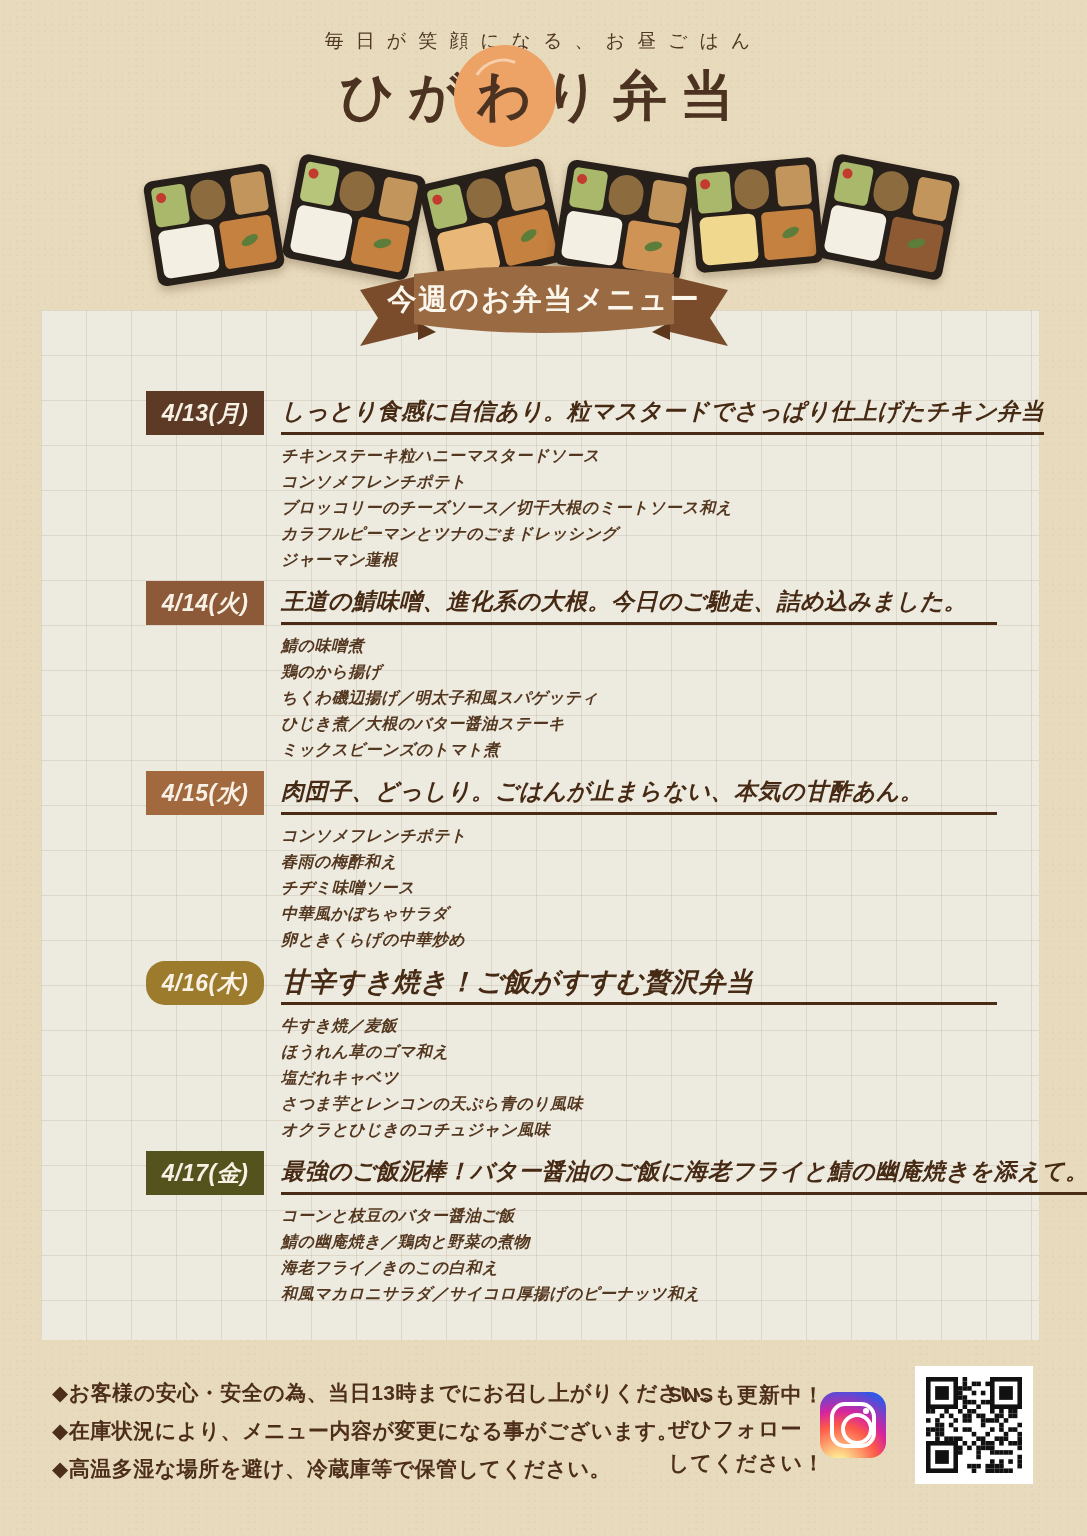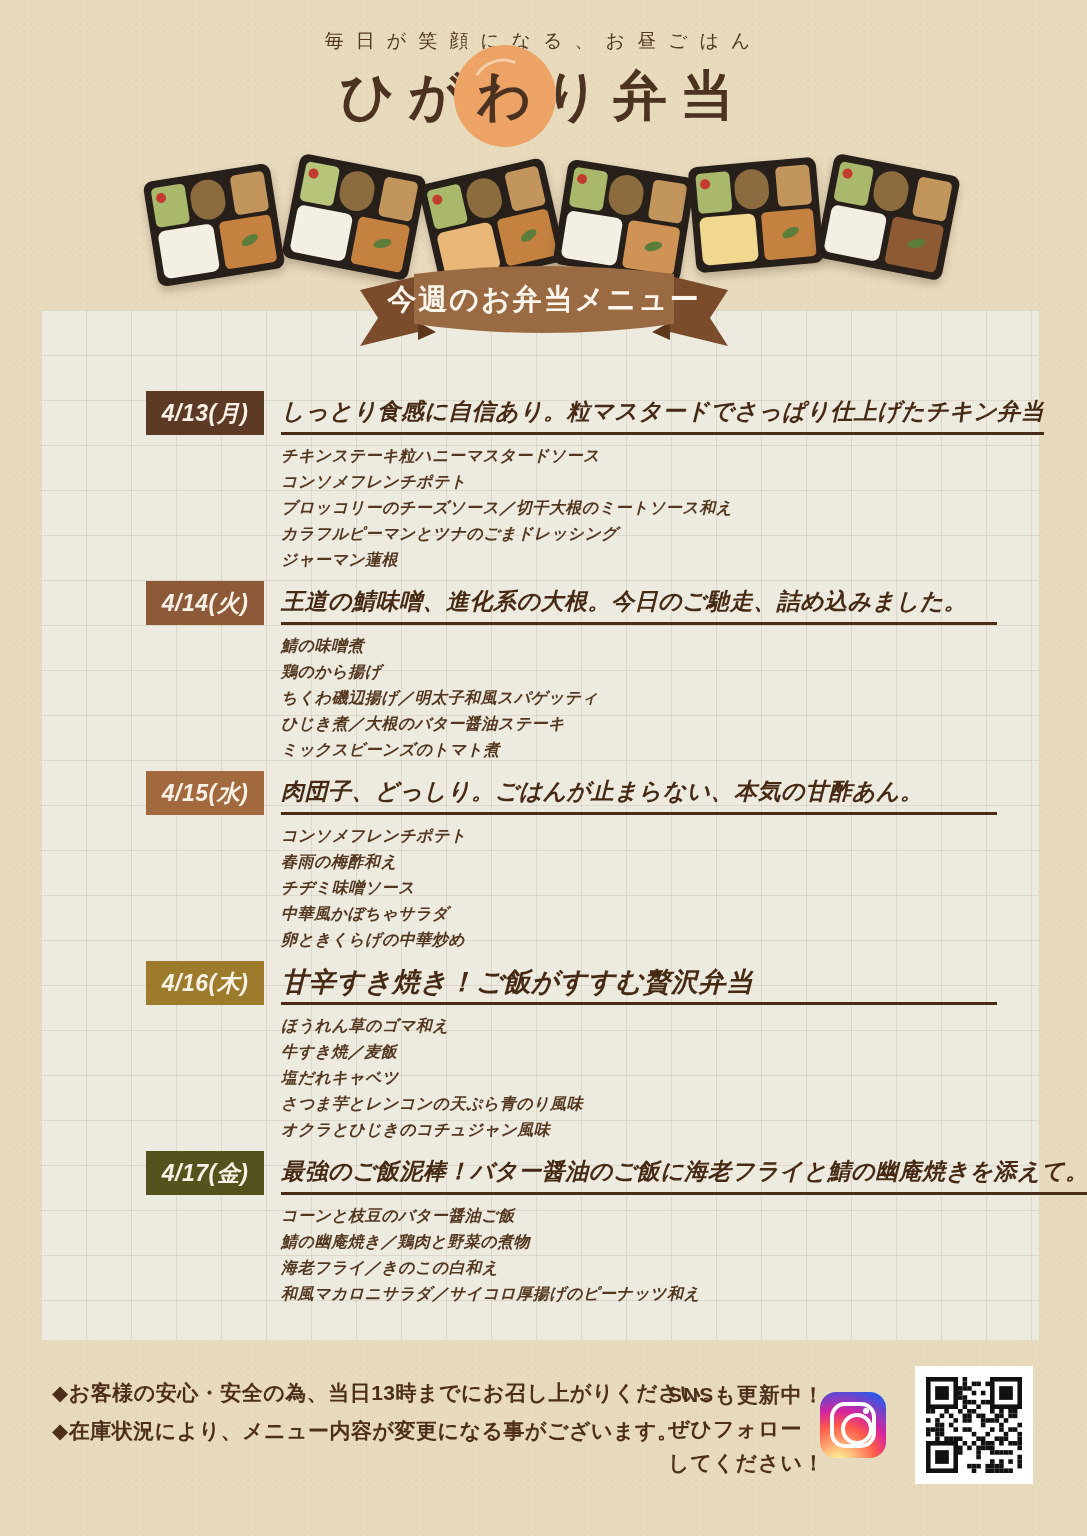--- a/index.html
+++ b/index.html
@@ -263,28 +263,28 @@
         <div>コンソメフレンチポテト</div>
         <div>春雨の梅酢和え</div>
         <div>チヂミ味噌ソース</div>
         <div>中華風かぼちゃサラダ</div>
         <div>卵ときくらげの中華炒め</div>
       </div>
     </div>
 
     <div class="day d4">
       <div class="day-header">
-        <div class="badge" style="background: rgb(156, 124, 44);">4/16(木)</div>
+        <div class="badge" style="background: rgb(156, 124, 44); border-radius: 19px;">4/16(木)</div>
         <div class="title-wrap">
             <div class="title">甘辛すき焼き！ご飯がすすむ贅沢弁当</div>
           </div>
       </div>
       <div class="items">
+        <div>牛すき焼／麦飯</div>
         <div>ほうれん草のゴマ和え</div>
-        <div>牛すき焼／麦飯</div>
         <div>塩だれキャベツ</div>
         <div>さつま芋とレンコンの天ぷら青のり風味</div>
         <div>オクラとひじきのコチュジャン風味</div>
       </div>
     </div>
 
     <div class="day d5">
       <div class="day-header">
         <div class="badge" style="background: rgb(85, 83, 29);">4/17(金)</div>
         <div class="title-wrap">
@@ -297,20 +297,21 @@
         <div>海老フライ／きのこの白和え</div>
         <div>和風マカロニサラダ／サイコロ厚揚げのピーナッツ和え</div>
       </div>
     </div>
 
   </div>
 
   <div class="notes">
     <div>◆お客様の安心・安全の為、当日13時までにお召し上がりください。</div>
     <div>◆在庫状況により、メニュー内容が変更になる事がございます。</div>
+    <div>◆高温多湿な場所を避け、冷蔵庫等で保管してください。</div>
   </div>
 
   <div class="sns">
     <div>SNSも更新中！</div>
     <div>ぜひフォロー</div>
     <div>してください！</div>
   </div>
 
   <div class="insta">
     <div class="ig-frame"></div>

